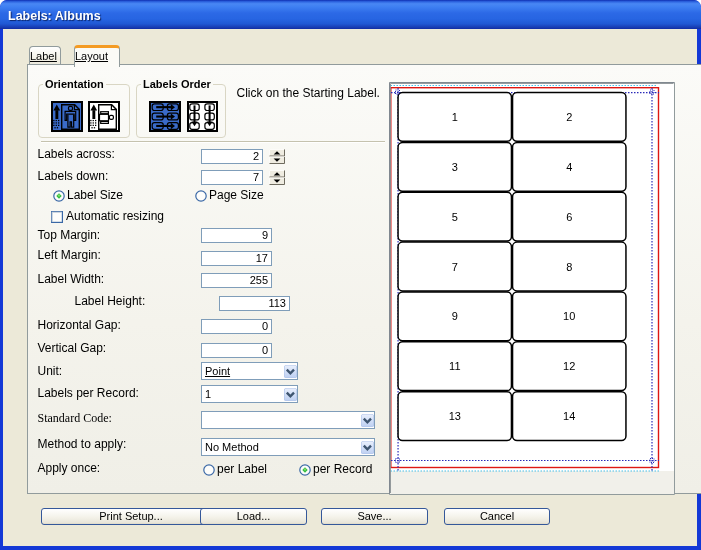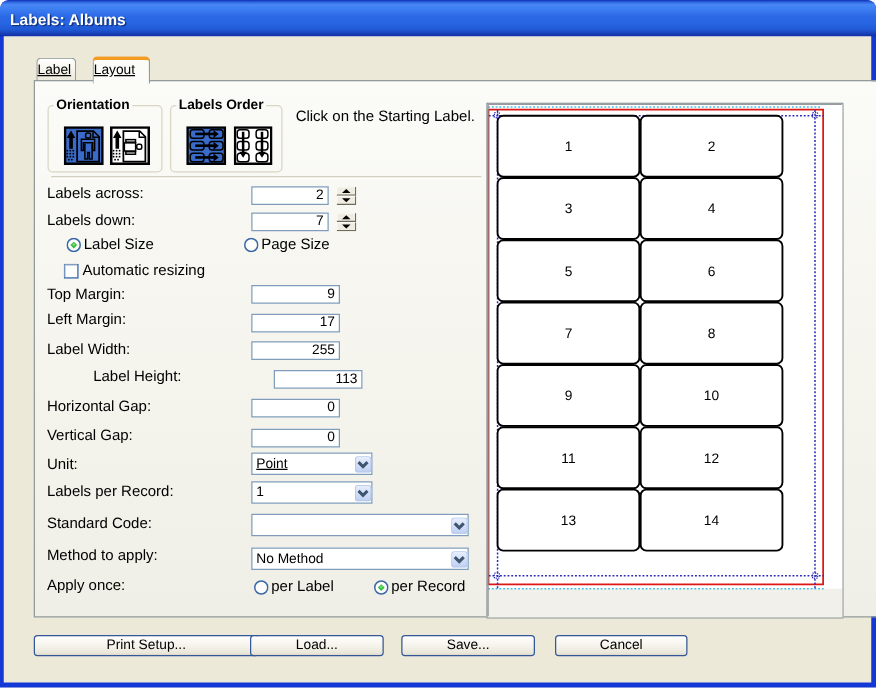--- a/index.html
+++ b/index.html
@@ -165,21 +165,21 @@
       <div class="lbl" style="left:9.5px; top:83px;">Labels across:</div>
       <div class="lbl" style="left:9.5px; top:105px;">Labels down:</div>
       <div class="lbl" style="left:9.5px; top:164px;">Top Margin:</div>
       <div class="lbl" style="left:9.5px; top:184px;">Left Margin:</div>
       <div class="lbl" style="left:9.5px; top:208px;">Label Width:</div>
       <div class="lbl" style="left:9.5px; top:230px;margin-left:37px;">Label Height:</div>
       <div class="lbl" style="left:9.5px; top:254px;">Horizontal Gap:</div>
       <div class="lbl" style="left:9.5px; top:277px;">Vertical Gap:</div>
       <div class="lbl" style="left:9.5px; top:300px;">Unit:</div>
       <div class="lbl" style="left:9.5px; top:322px;">Labels per Record:</div>
-      <div class="lbl" style="left:9.5px; top:347px;">Standard Code:</div>
+      <div class="lbl" style="left:9.5px; top:347px;font-family:Liberation Serif, serif;">Standard Code:</div>
       <div class="lbl" style="left:9.5px; top:373px;">Method to apply:</div>
       <div class="lbl" style="left:9.5px; top:397px;">Apply once:</div>
 
       <div class="inp" style="left:173px; top:84px;  width:62px; height:15px;">2</div>
       <div class="inp" style="left:173px; top:105px; width:62px; height:15px;">7</div>
       <div class="inp" style="left:173px; top:163px; width:71px; height:15px;">9</div>
       <div class="inp" style="left:173px; top:186px; width:71px; height:15px;">17</div>
       <div class="inp" style="left:173px; top:208px; width:71px; height:15px;">255</div>
       <div class="inp" style="left:173px; top:231px; width:71px; height:15px;margin-left:18px;">113</div>
       <div class="inp" style="left:173px; top:254px; width:71px; height:15px;">0</div>
@@ -313,18 +313,18 @@
             <rect x="261" y="8" width="4" height="4"></rect>
             <rect x="6.5" y="376.5" width="4" height="4"></rect>
             <rect x="261" y="376.5" width="4" height="4"></rect>
           </g>
           <path d="M0.5 412.5 V0.5 H285.5" fill="none" stroke="#808890" stroke-width="1"></path>
           <path d="M285.5 0.5 V412.5 H0.5" fill="none" stroke="#919B9C" stroke-width="1"></path>
           <path d="M1.5 411 V1.5 H284.5" fill="none" stroke="#8A9094" stroke-width="1" opacity="0.9"></path>
         </svg>
       </div>
     </div>
-    <div class="btn" style="left:24px;  width:180px;">Print Setup...</div>
+    <div class="btn" style="left:38px;  width:180px;">Print Setup...</div>
     <div class="btn" style="left:197px; width:107px;">Load...</div>
     <div class="btn" style="left:318px; width:107px;">Save...</div>
     <div class="btn" style="left:441px; width:106px;">Cancel</div>
   </div>
 </div>
 
 </body></html>

